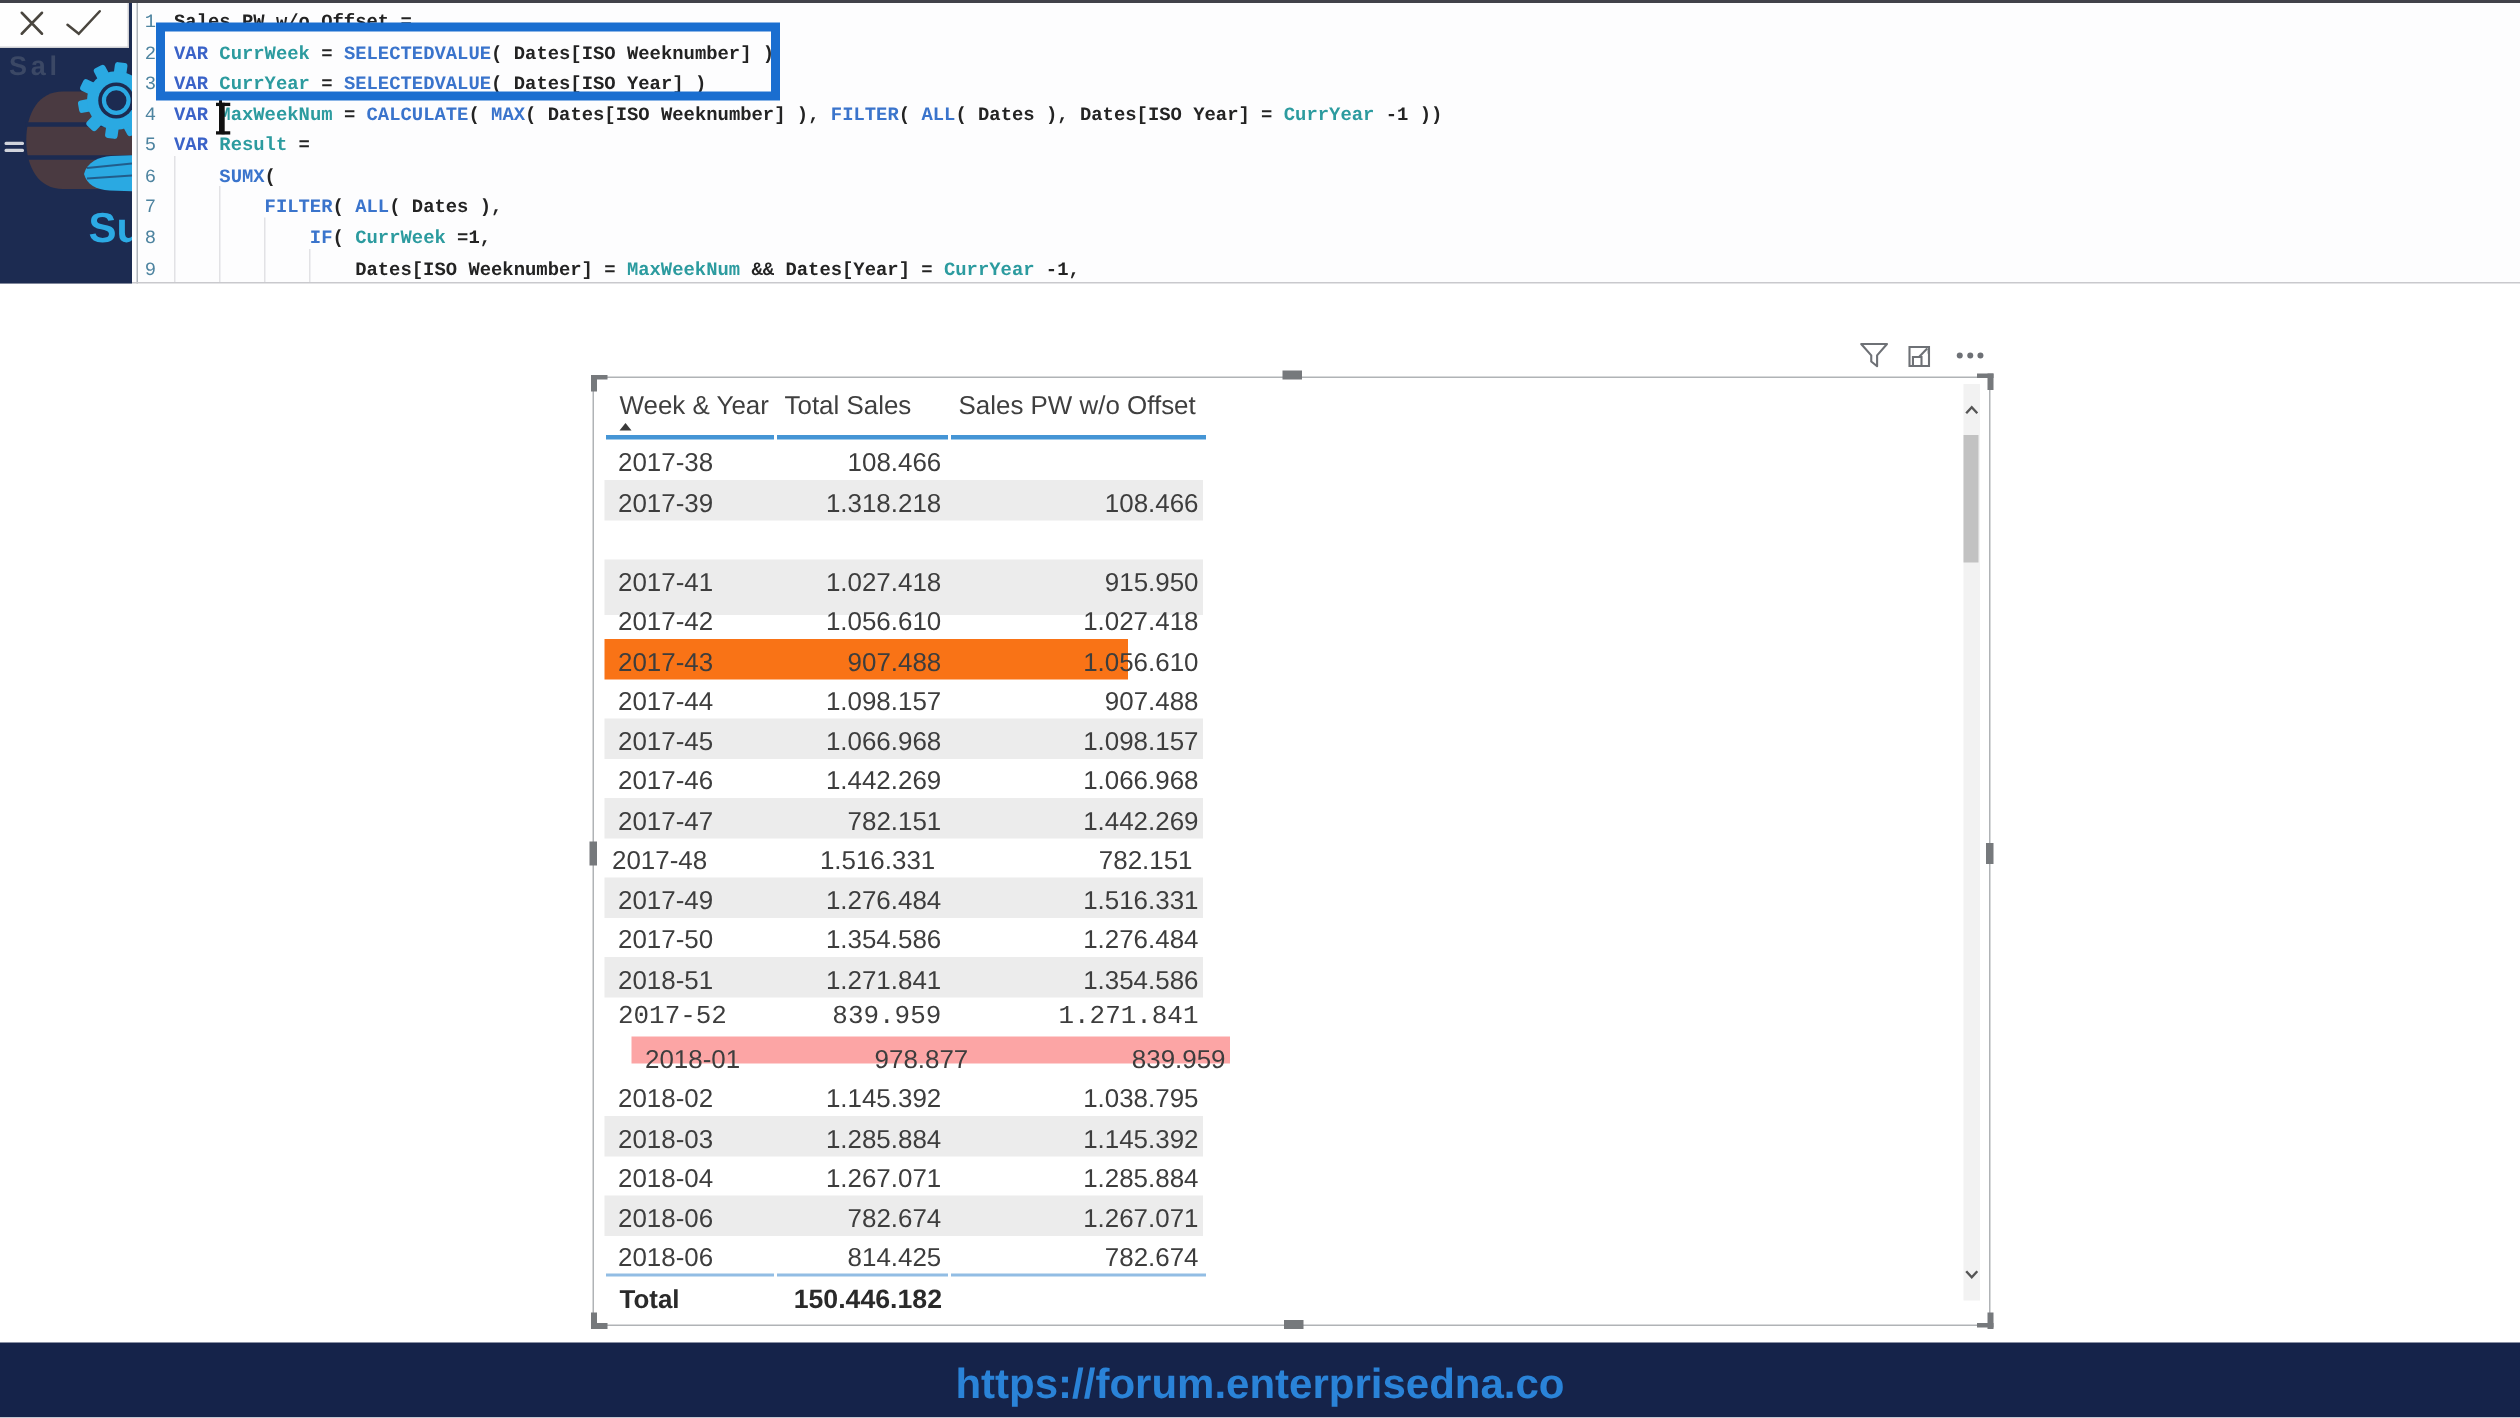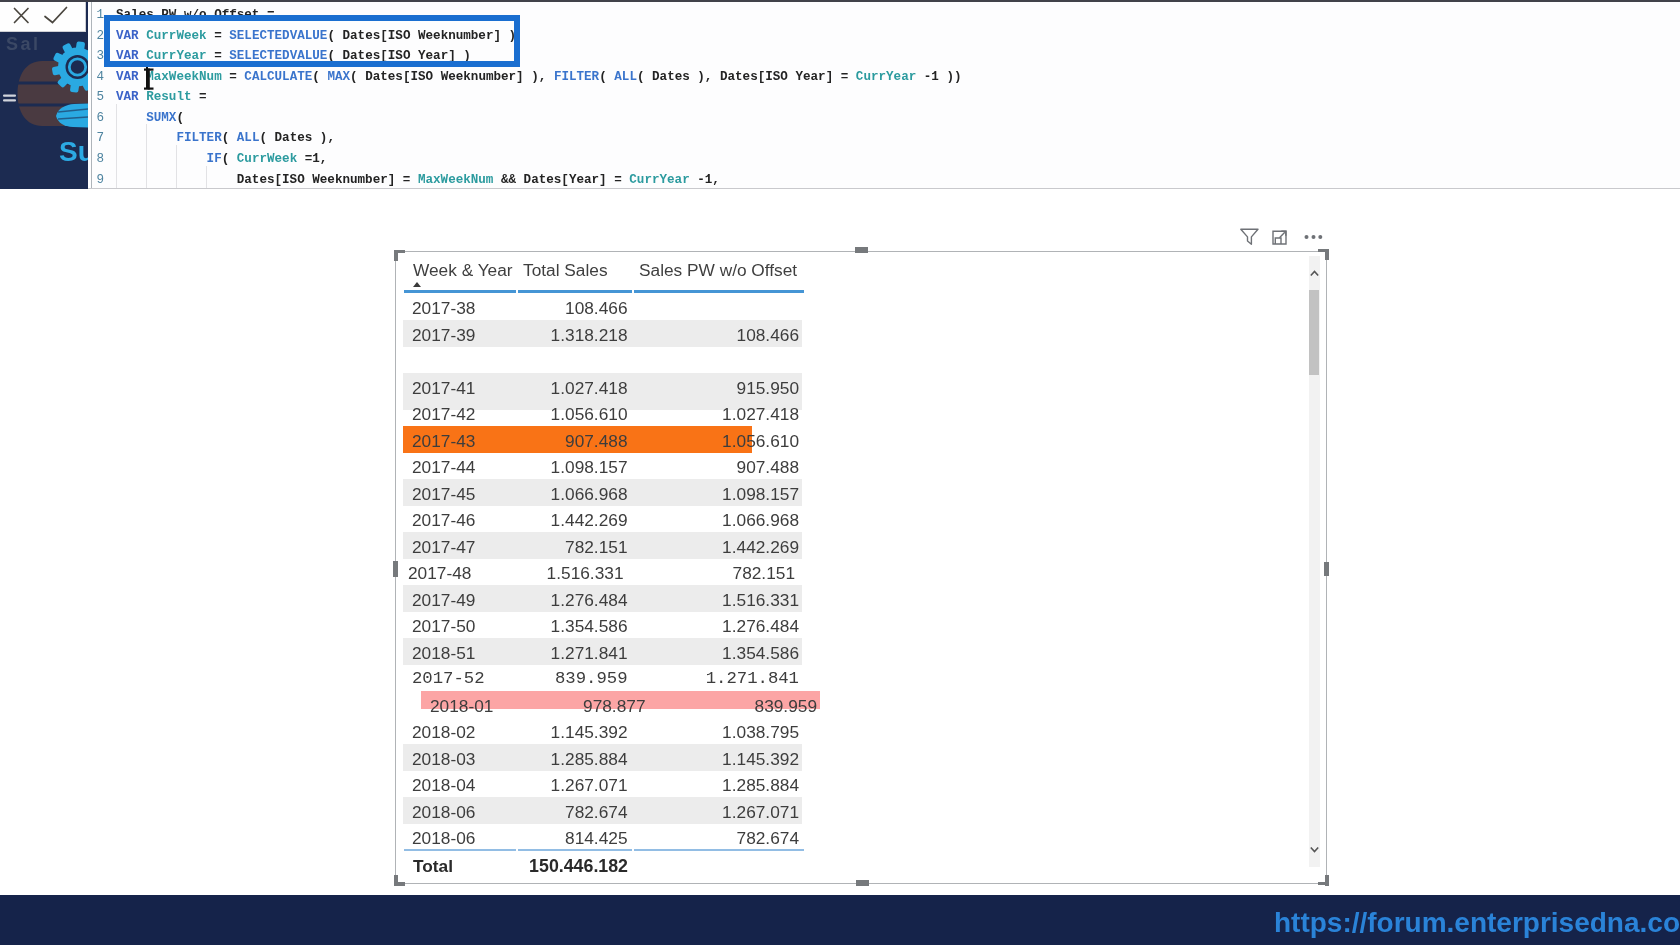--- a/index.html
+++ b/index.html
@@ -231,13 +231,13 @@
 <div class="a cell" style="left:518px;top:853px;width:110px;height:27px;line-height:27px;text-align:right;font-weight:bold;font-size:17.8px;color:#2a2a2a">150.446.182</div>
 <div class="a" style="left:1308.5px;top:256px;width:11px;height:610.5px;background:#f2f2f2"></div>
 <svg class="a" style="left:1308.5px;top:268px" width="11" height="11" viewBox="0 0 11 11">
       <path d="M 1.8 7.5 L 5.5 3.5 L 9.2 7.5" stroke="#555" stroke-width="1.6" fill="none"></path>
     </svg>
 <div class="a" style="left:1309.2px;top:290px;width:9.6px;height:85px;background:#c2c2c2"></div>
 <svg class="a" style="left:1308.5px;top:843.5px" width="11" height="11" viewBox="0 0 11 11">
       <path d="M 1.8 3.5 L 5.5 7.5 L 9.2 3.5" stroke="#555" stroke-width="1.6" fill="none"></path>
     </svg>
 <div class="a" style="left:0;top:894.5px;width:1680px;height:50.5px;background:#15234a"></div>
-<div class="a" style="left:0;top:904.5px;width:1680px;height:36px;line-height:36px;text-align:right;font-size:28px;font-weight:bold;color:#2a83d8">https://forum.enterprisedna.co</div>
+<div class="a" style="left:0;top:904.5px;width:1680px;height:36px;line-height:36px;text-align:center;font-size:28px;font-weight:bold;color:#2a83d8">https://forum.enterprisedna.co</div>
 </div>
 </body></html>

